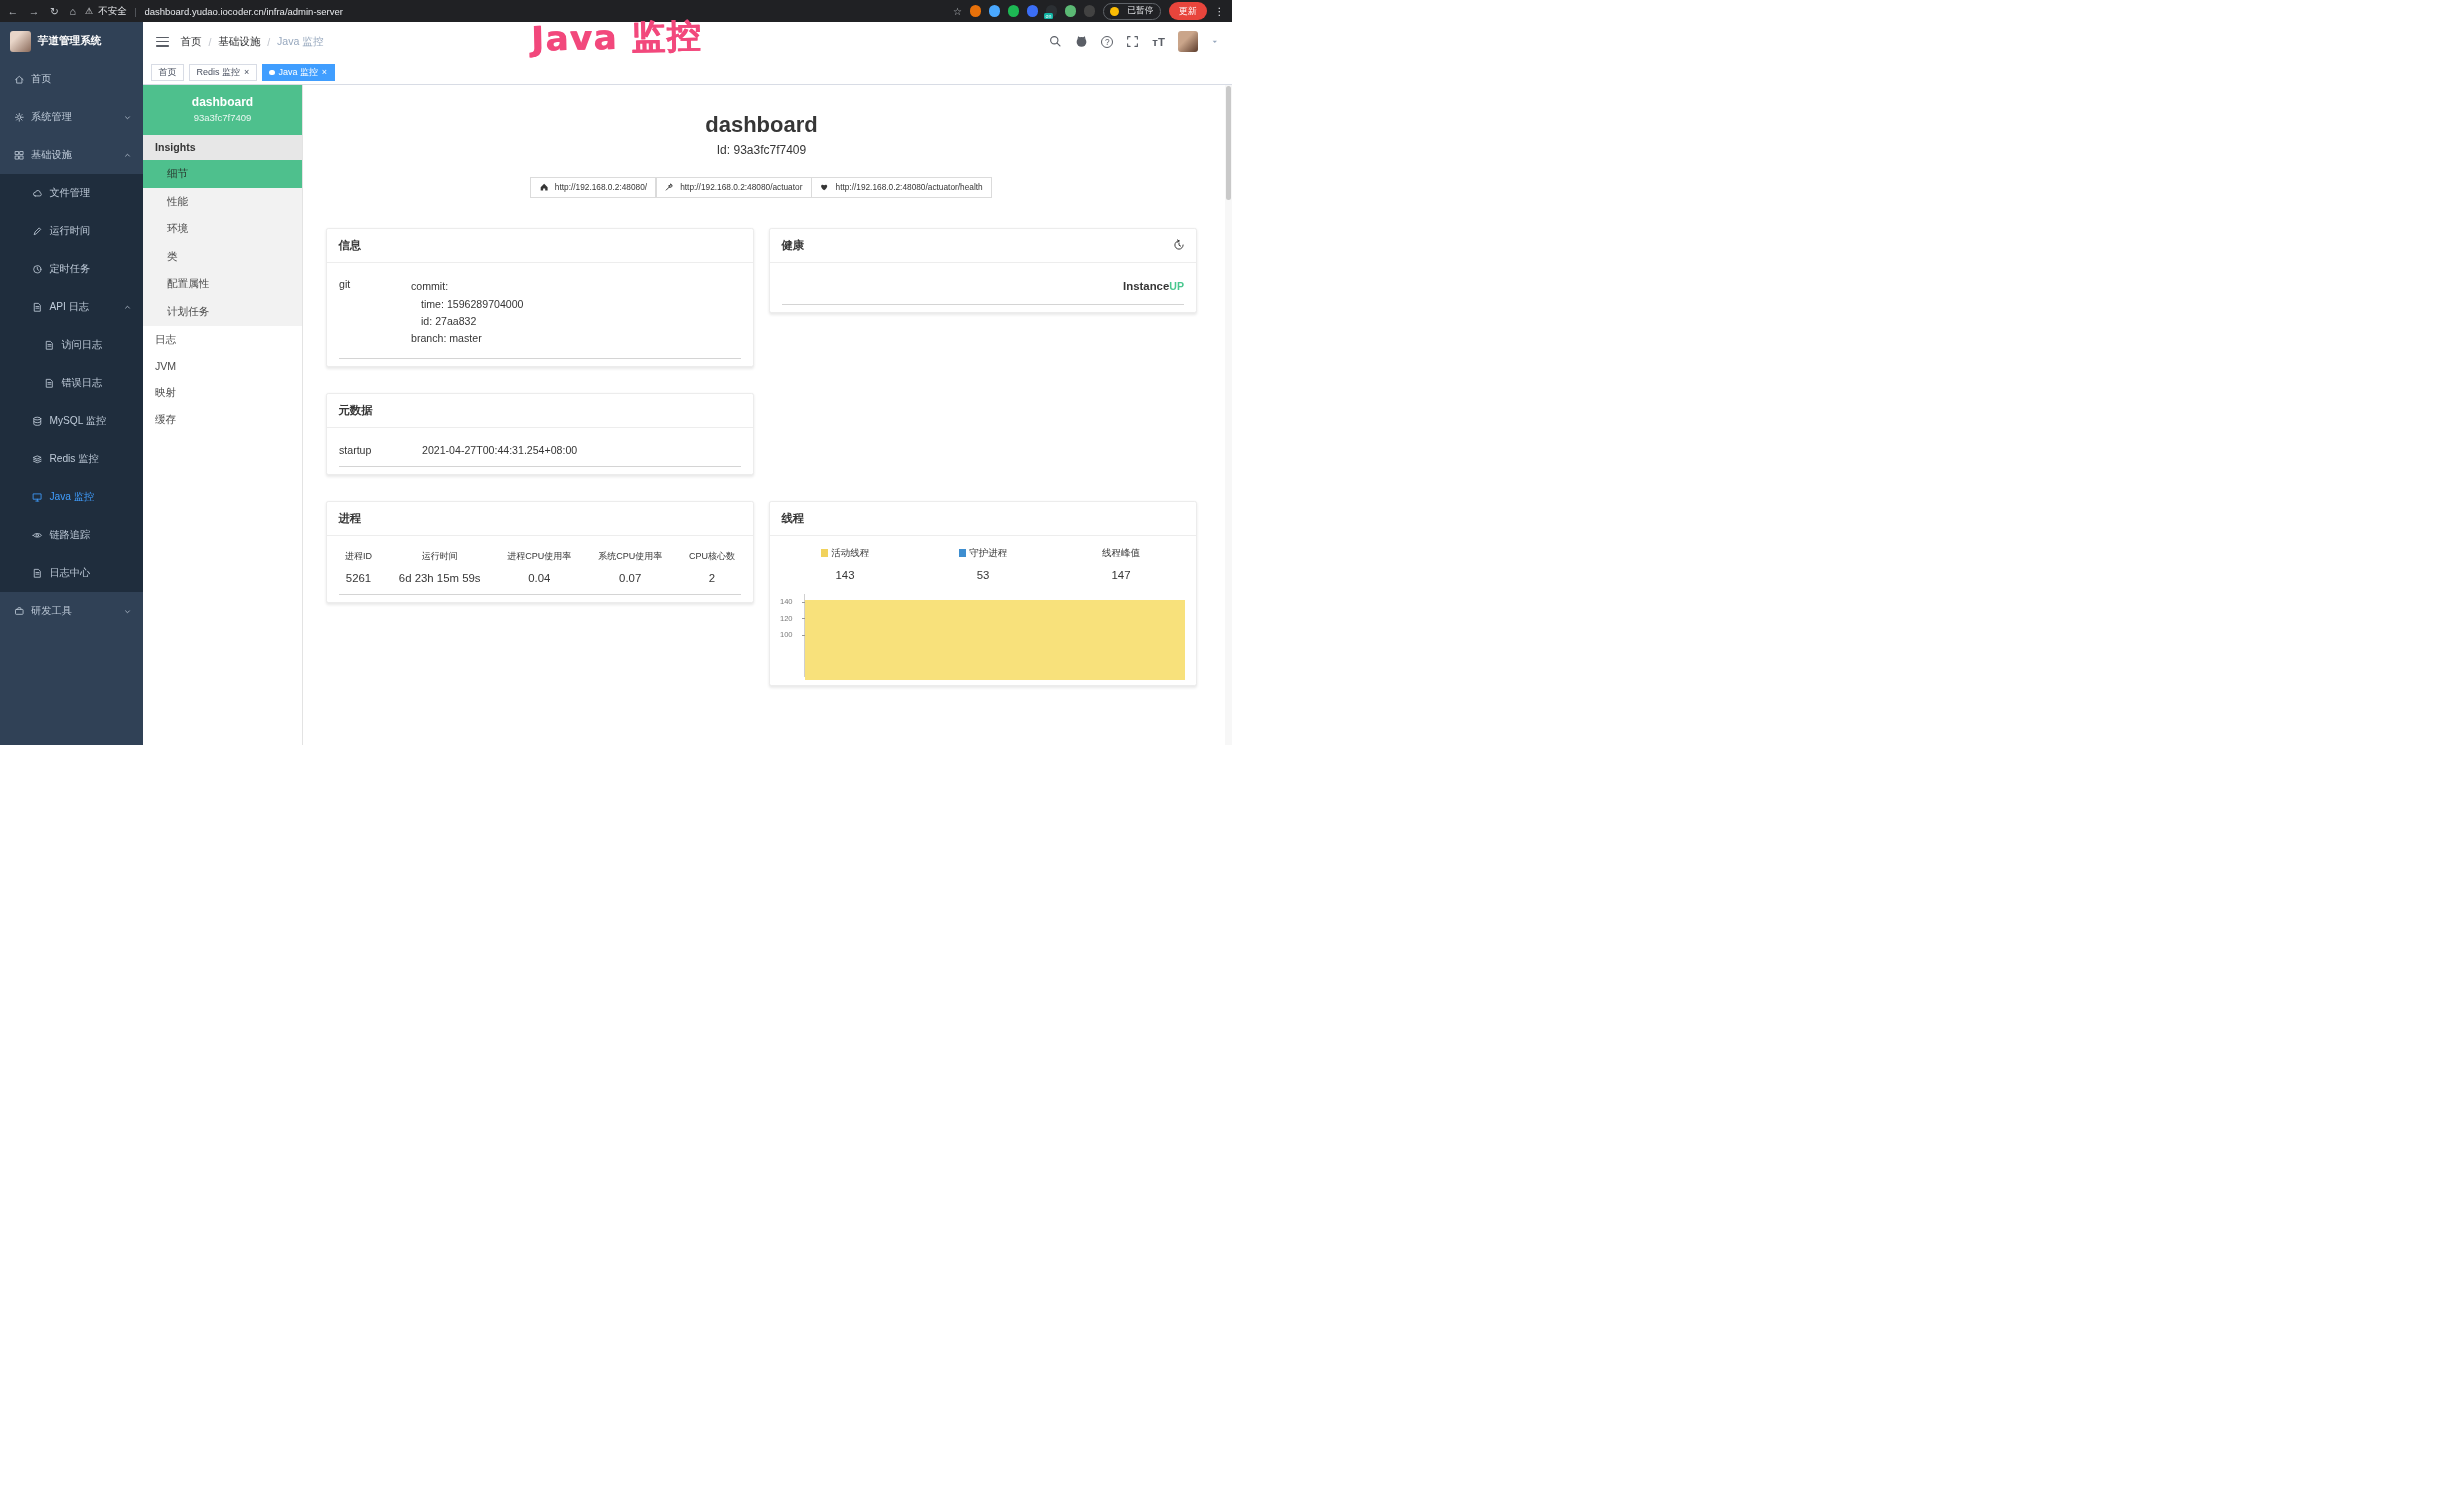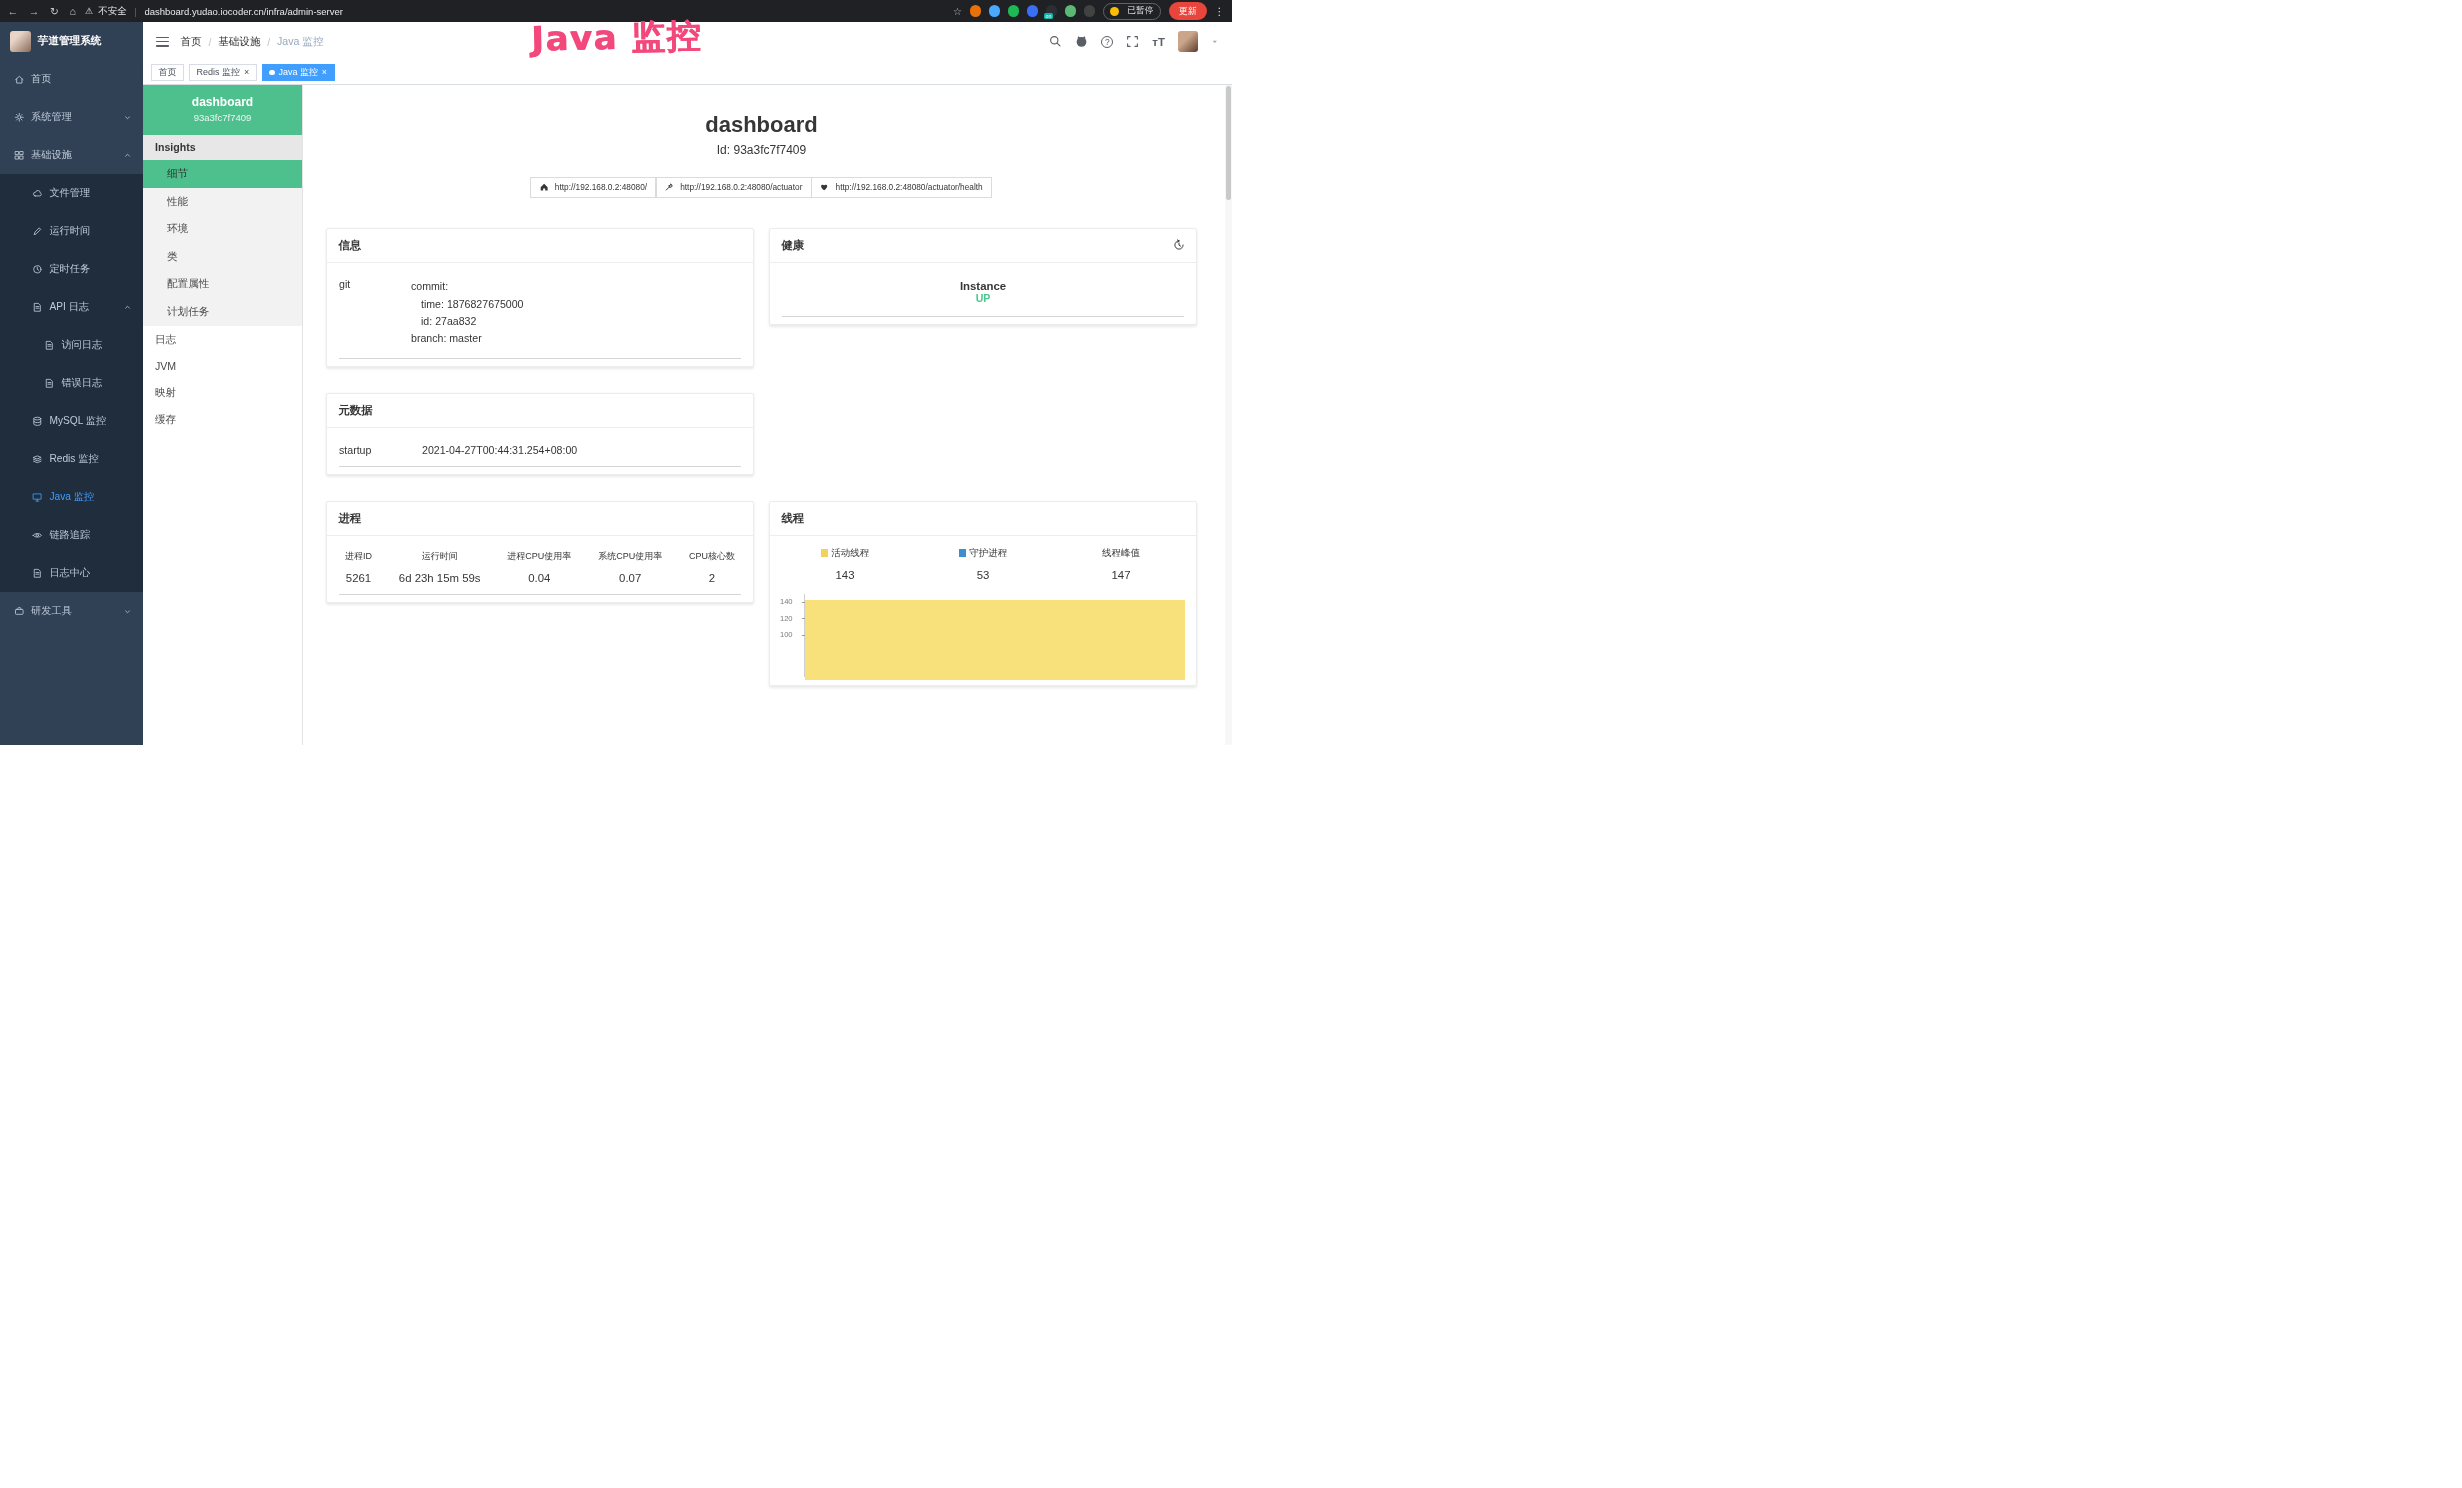--- a/index.html
+++ b/index.html
@@ -90,21 +90,21 @@
   .lnk-ic { width:8.3px; height:8.3px; fill:#363636; flex:none; }
 
   .grid { display:grid; grid-template-columns:1fr 1fr; column-gap:15px; row-gap:26px; margin-top:30px; align-items:start; }
   .card { background:#fff; border:0.8px solid #ececec; border-radius:2.3px; box-shadow:0 1.5px 3px rgba(0,0,0,.09); }
   .card-h { display:flex; align-items:center; justify-content:space-between; padding:9px 11.4px; font-weight:bold; font-size:11.4px; color:#363636; border-bottom:0.8px solid #ededed; }
   .card-b { padding:4.6px 0 7.6px; }
   .kv { display:flex; margin:0 12px; padding:10.6px 0 10px; border-bottom:0.8px solid #d4d4d4; font-size:10.6px; color:#363636; }
   .kv .k { width:72px; flex:none; }
   .vlines div { line-height:17.4px; }
   .vlines .ind { padding-left:10px; }
-  .hrow { display:flex; justify-content:flex-end; align-items:center; margin:0 12px; padding:12px 0; border-bottom:0.8px solid #d4d4d4;flex-direction:column; }
+  .hrow { display:flex; justify-content:flex-end; align-items:center; margin:0 12px; padding:12px 0; border-bottom:0.8px solid #d4d4d4; }
   .hname { font-weight:bold; font-size:11.4px; color:#363636; }
   .up { color:#48c78e; font-weight:bold; font-size:10.6px; }
   .hist-ic { width:12px; height:12px; stroke:#363636; fill:none; stroke-width:1.3; stroke-linecap:round; stroke-linejoin:round; cursor:pointer; }
 
   .pcols { display:flex; justify-content:space-between; margin:0 12px; border-bottom:0.8px solid #d4d4d4; padding:9px 6px 10px; }
   .pcol { text-align:center; }
   .pcol .ph { font-size:9px; color:#363636; }
   .pcol .pv { font-size:11.4px; color:#363636; margin-top:9px; }
 
   .legend { display:flex; margin:6px 6px 0; }
@@ -399,21 +399,21 @@
 
               <section class="card">
                 <div class="card-h">
                   <span>信息</span>
                 </div>
                 <div class="card-b">
                   <div class="kv">
                     <span class="k">git</span>
                     <span class="vlines">
                       <div>commit:</div>
-                      <div class="ind">time: 1876827675000</div>
+                      <div class="ind">time: 1596289704000</div>
                       <div class="ind">id: 27aa832</div>
                       <div>branch: master</div>
                     </span>
                   </div>
                 </div>
               </section>
 
               <section class="card">
                 <div class="card-h">
                   <span>健康</span>

